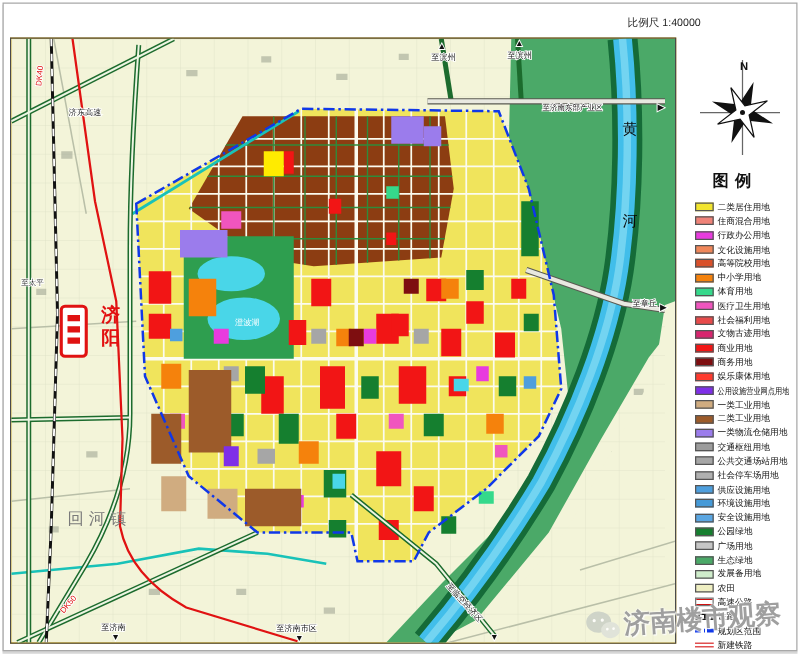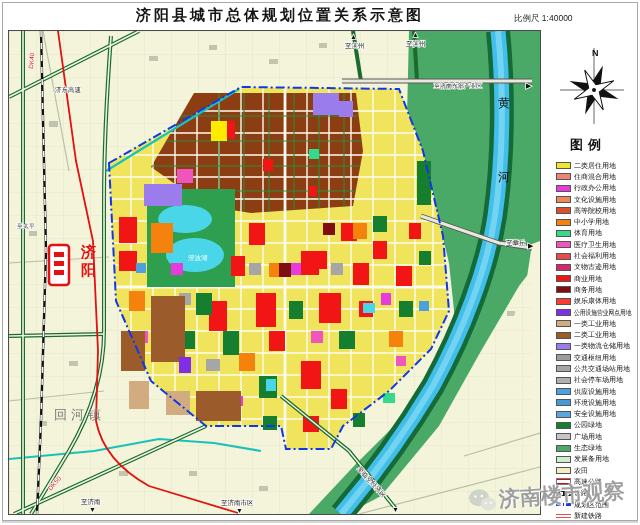--- a/index.html
+++ b/index.html
@@ -3,21 +3,21 @@
 <meta charset="utf-8">
 <style>
   html,body{margin:0;padding:0;background:#e8e8e8;}
   #stage{position:relative;width:640px;height:525px;background:#ffffff;overflow:hidden;
          font-family:"Liberation Sans","DejaVu Sans",sans-serif;}
   #frame{position:absolute;left:2px;top:2px;right:2px;bottom:4px;border:1px solid #a8a8a8;
          box-shadow:0 2px 0 #d6d6d6;}
   .abs{position:absolute;}
   #page-title{left:0;top:6px;width:560px;text-align:center;font-size:15px;font-weight:bold;
               letter-spacing:3px;color:#151515;}
-  #scale-label{left:514px;top:13px;font-size:8.5px;color:#222;}
+  #scale-label{left:502px;top:13px;font-size:8.5px;color:#222;}
   #map-wrap{left:8px;top:30px;width:531px;height:483px;border:1px solid #4a4a4a;background:#eab308;}
   
   #legend{left:556px;top:136px;width:88px;}
   #legend-title{font-size:13px;font-weight:bold;letter-spacing:5px;color:#111;margin:0 0 6px 14px;}
   .lg-row{display:flex;align-items:center;height:11.3px;}
   .lg-swatch{width:15px;height:7px;border:0.5px solid #555;flex:0 0 15px;box-sizing:border-box;}
   .lg-label{font-size:7px;color:#111;margin-left:3px;white-space:nowrap;transform-origin:left center;}
   .sw-express{border:0.5px solid #777;background:linear-gradient(#D01010 0 22%,#ffffff 22% 78%,#D01010 78% 100%);}
   .sw-rail{border:0.5px solid #000;background:repeating-linear-gradient(90deg,#000 0 3px,#fff 3px 6px);height:5px;}
   .sw-bound{border:none;height:3px;background:repeating-linear-gradient(90deg,#1038E8 0 5px,#ffffff00 5px 7px,#1038E8 7px 8px,#ffffff00 8px 10px);}
@@ -30,21 +30,20 @@
              pointer-events:none;}
   #wm-text{font-size:21px;font-weight:bold;color:rgba(122,122,122,0.72);letter-spacing:0px;
            text-shadow:0 0 1px #fff,0 0 2px #fff,1px 1px 1px rgba(255,255,255,.85);white-space:nowrap;}
 </style>
 </head>
 <body>
 
 <div id="stage">
   <div id="frame"></div>
 
-  <div class="abs" id="page-title">济阳县城市总体规划位置关系示意图</div>
   <div class="abs" id="scale-label">比例尺 1:40000</div>
 
   <div class="abs" id="map-wrap">
     <svg id="map-svg" width="531" height="483" viewBox="0 0 531 483">
       <defs>
         <pattern id="fieldgrid" width="27" height="23" patternUnits="userSpaceOnUse">
           <path d="M0 0H27M0 0V23" stroke="#cdd1b8" stroke-width="0.7" fill="none"></path>
         </pattern>
         <clipPath id="clip-urban">
           <path d="M100,132 L232,56 L390,58 L414,120 L434,205 L440,280 L422,318 L380,360 L334,395 L322,418 L277,418 L272,395 L197,395 L142,350 L107,270 Z"></path>

